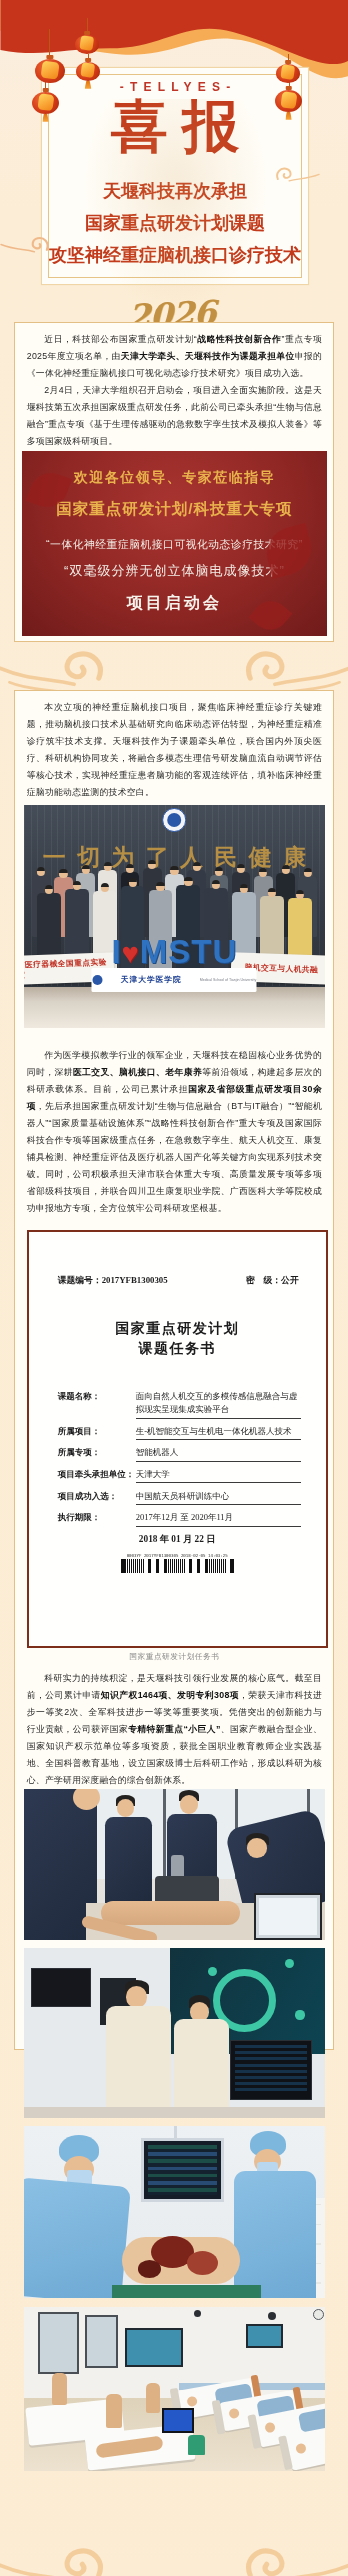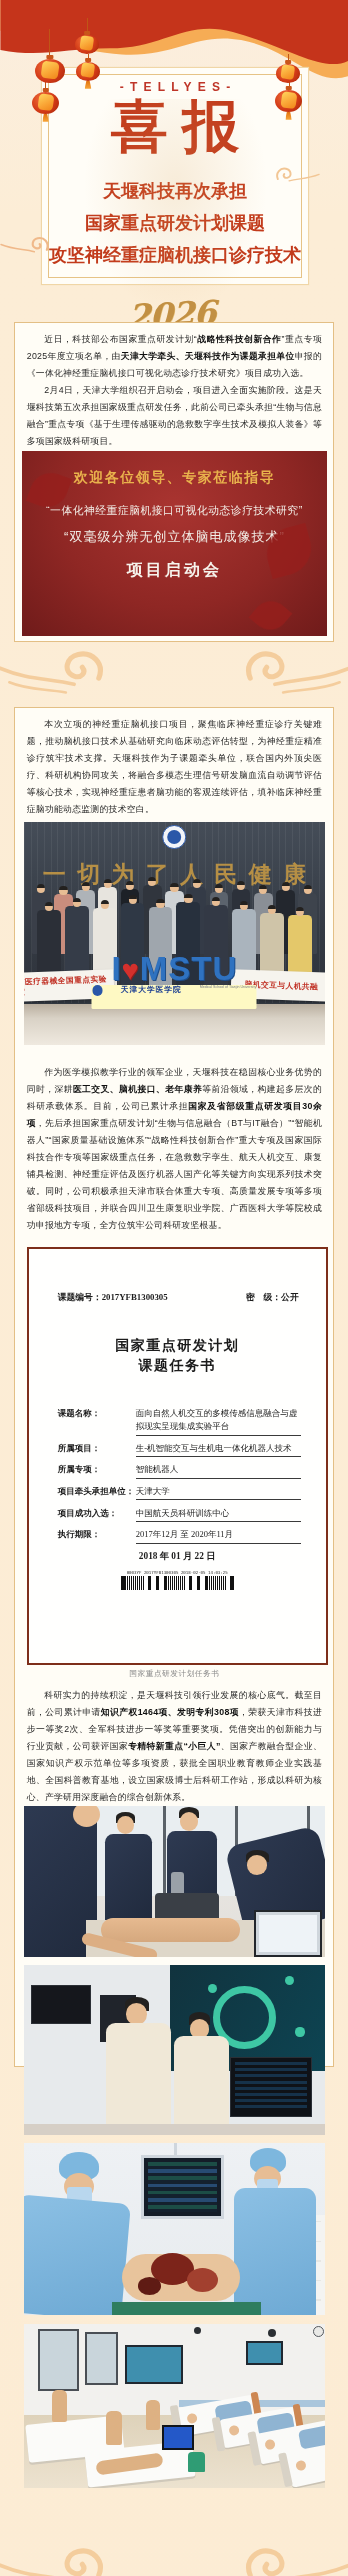--- a/index.html
+++ b/index.html
@@ -34,21 +34,21 @@
   .joy{margin:1px 0 0;text-align:center;font-size:57px;line-height:1.12;font-weight:800;
     color:#c23a1b;letter-spacing:14.4px;padding-left:14.4px;}
   .htitle{margin-top:15.5px;text-align:center;font-size:18px;line-height:32px;font-weight:800;color:#c23a1b;}
   
   .year-mark{position:absolute;left:0;top:295px;width:349px;text-align:center;z-index:2;
     font-family:"DejaVu Serif",serif;font-style:italic;font-weight:700;font-size:33px;
     color:#c29043;text-shadow:0.5px 0.5px 0 #e6c07a;transform:rotate(-3deg) skewX(-6deg);letter-spacing:-1px;}
   
   .card{position:absolute;background:#fffdf6;border:0.5px solid #e3bf85;box-sizing:border-box;z-index:2;}
   .card1{left:14.4px;top:322px;width:320px;height:320px;padding:8.2px 11.3px 7.2px;}
-  .card2{left:14.4px;top:707px;width:320px;height:1360px;padding:8.2px 11.3px 9.3px;}
+  .card2{left:14.4px;top:690px;width:320px;height:1360px;padding:8.2px 11.3px 9.3px;}
   .para{margin:0;font-size:8.8px;line-height:17px;color:#262626;text-align:justify;
     text-indent:2em;letter-spacing:0.3px;}
   .b{font-weight:700;color:#101010;}
   
   .launch{position:relative;margin:1px -5.2px 0;height:185px;overflow:hidden;
     background:radial-gradient(ellipse at 50% 30%,#a93430 0%,#8f2724 55%,#6f1b1a 100%);}
   .leaf{position:absolute;border-radius:60% 0 60% 0;background:rgba(150,30,28,.8);filter:blur(0.5px);}
   .launch .l1{margin-top:17.5px;text-align:center;font-size:14px;font-weight:800;color:#e9b24c;letter-spacing:1.5px;}
   .launch .l2{margin-top:12.4px;text-align:center;font-size:15.5px;font-weight:800;color:#e9b24c;letter-spacing:1px;}
   .launch .l3{margin-top:17.5px;text-align:center;font-size:10.8px;color:#f3efe8;letter-spacing:0.5px;}
@@ -78,21 +78,21 @@
   .person{flex:1;position:relative;border-radius:4.6px 4.6px 1.5px 1.5px;}
   .person::before{content:"";position:absolute;top:-7.2px;left:50%;transform:translateX(-50%);
     width:8.2px;height:8.2px;border-radius:50%;background:#e7bd94;}
   .person::after{content:"";position:absolute;top:-8.2px;left:50%;transform:translateX(-50%);
     width:8.2px;height:4.1px;border-radius:4.1px 4.1px 0 0;background:#23211f;}
   .gp-mstu{position:absolute;left:0;right:0;top:128px;text-align:center;z-index:5;
     font-weight:800;font-size:33px;color:#2f72c0;letter-spacing:1px;
     text-shadow:1px 1px 0 #1d4e8c;}
   .gp-mstu .heart{color:#d4302c;font-size:29px;text-shadow:1px 1px 0 #8f1d1c;}
   .gp-pedestal{position:absolute;left:50%;top:163px;transform:translateX(-50%);width:165px;height:24px;
-    background:#fef9c3;border-radius:1.5px;z-index:4;display:flex;align-items:flex-start;justify-content:center;gap:18px;}
+    background:#ffffff;border-radius:1.5px;z-index:4;display:flex;align-items:center;justify-content:center;gap:18px;}
   .ped-logo{width:10.3px;height:10.3px;border-radius:50%;background:#2a57a8;flex:0 0 auto;}
   .ped-cn{font-family:"Liberation Serif",serif;font-weight:700;font-size:7.7px;color:#1c3f92;letter-spacing:1px;}
   .ped-en{font-size:3.6px;color:#7b7f88;}
   .gp-sign{position:absolute;top:149px;height:29px;background:#f6f4ee;z-index:4;
     display:flex;align-items:center;justify-content:center;font-weight:700;font-size:7.7px;
     color:#c13226;letter-spacing:0.5px;box-shadow:0 1px 2.1px rgba(0,0,0,.25);}
   .gp-sign.left{left:-6.2px;width:97px;transform:rotate(-2deg);}
   .gp-sign.right{right:-7.2px;width:101px;transform:rotate(2deg);}
   .gp-floor{position:absolute;left:0;right:0;bottom:0;height:41px;z-index:1;
     background:linear-gradient(#b9ae9f,#d9d2c6 35%,#efe9df);}
@@ -253,20 +253,21 @@
 
   <section class="card card1">
     <p class="para"><span>近日，科技部公布国家重点研发计划“</span><span class="b">战略性科技创新合作</span><span>”重点专项2025年度立项名单，由</span><span class="b">天津大学牵头、天堰科技作为课题承担单位</span><span>申报的《一体化神经重症脑机接口可视化动态诊疗技术研究》项目成功入选。</span></p>
     <p class="para">2月4日，天津大学组织召开启动会，项目进入全面实施阶段。这是天堰科技第五次承担国家级重点研发任务，此前公司已牵头承担“生物与信息融合”重点专项《基于生理传感驱动的急救数字孪生技术及模拟人装备》等多项国家级科研项目。</p>
 
     <figure class="launch">
       <i class="leaf" style="left:9.3px;top:20.6px;width:36px;height:36px;transform:rotate(20deg);"></i>
       <i class="leaf" style="right:15.5px;top:77px;width:46px;height:46px;transform:rotate(-15deg);"></i>
       <i class="leaf" style="right:41px;bottom:5.2px;width:31px;height:31px;transform:rotate(40deg);"></i>
       <div class="l1">欢迎各位领导、专家莅临指导</div>
+      <div class="l2">国家重点研发计划/科技重大专项</div>
       <div class="l3">“一体化神经重症脑机接口可视化动态诊疗技术研究”</div>
       <div class="l4">“双毫级分辨无创立体脑电成像技术”</div>
       <div class="l5">项目启动会</div>
     </figure>
   </section>
 
   <svg class="flourish flip" style="left:-2.1px;top:647px;" viewBox="0 0 210 100">
     <path d="M14,60 C2,30 28,8 54,14 C78,19 84,48 62,56 C48,61 38,49 46,39" fill="none" stroke="#f4cd9d" stroke-width="10" stroke-linecap="round"></path>
     <path d="M62,72 C110,60 152,64 208,40" fill="none" stroke="#f4cd9d" stroke-width="7" stroke-linecap="round"></path>
     <path d="M78,88 C118,80 150,84 188,68" fill="none" stroke="#f4cd9d" stroke-width="5" stroke-linecap="round"></path>

